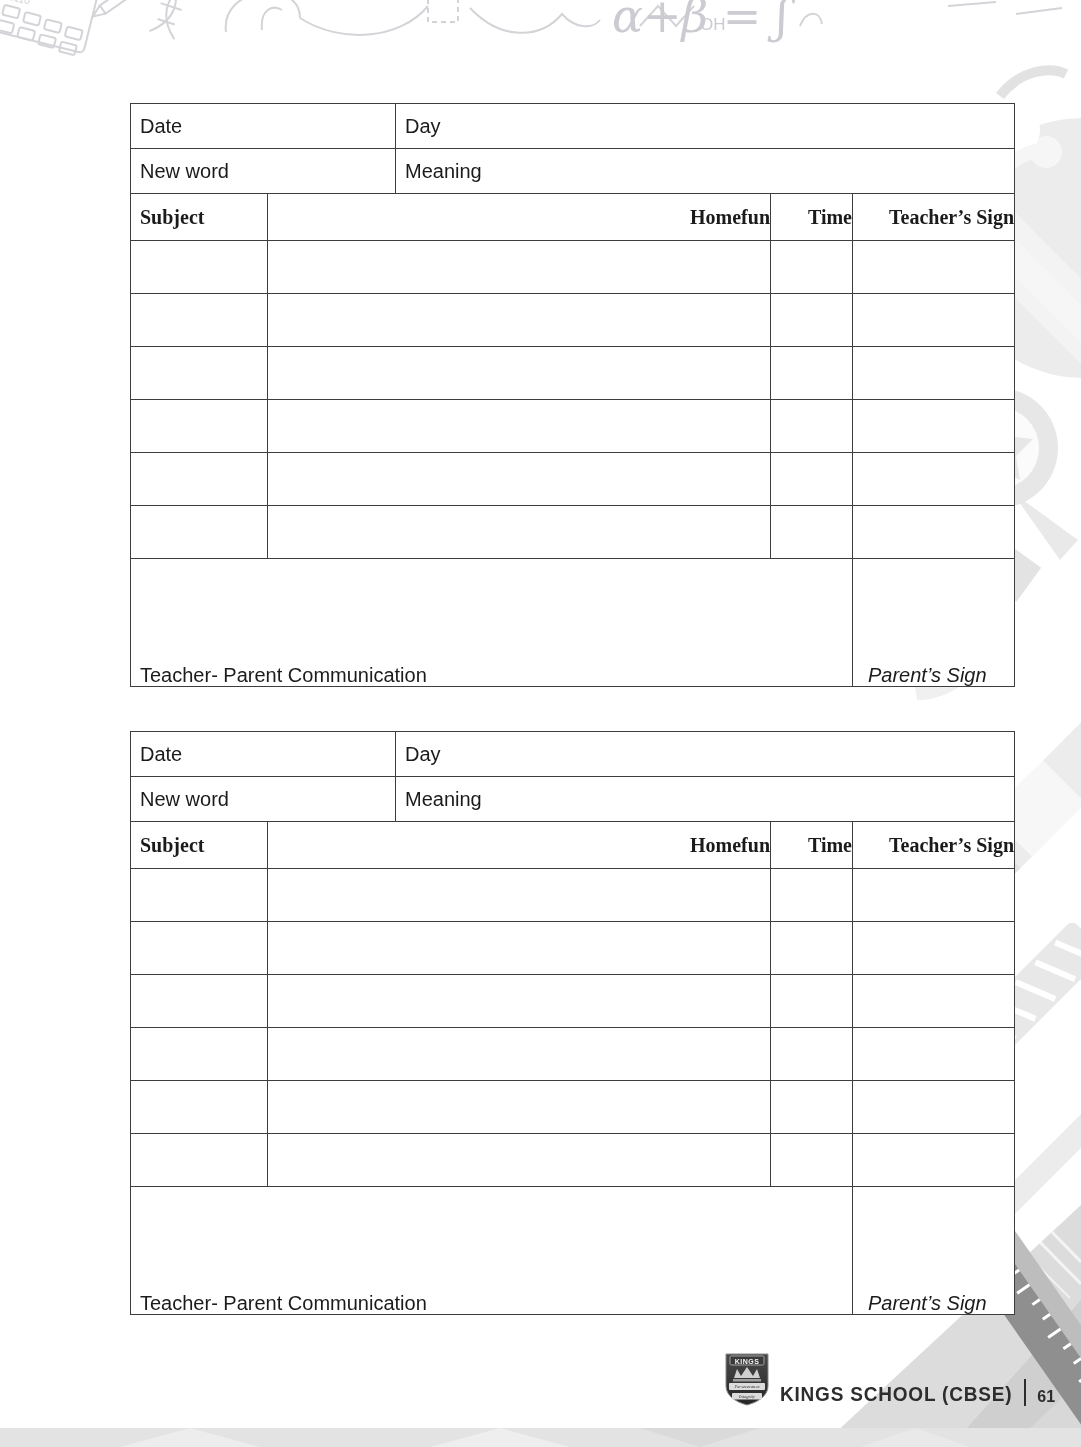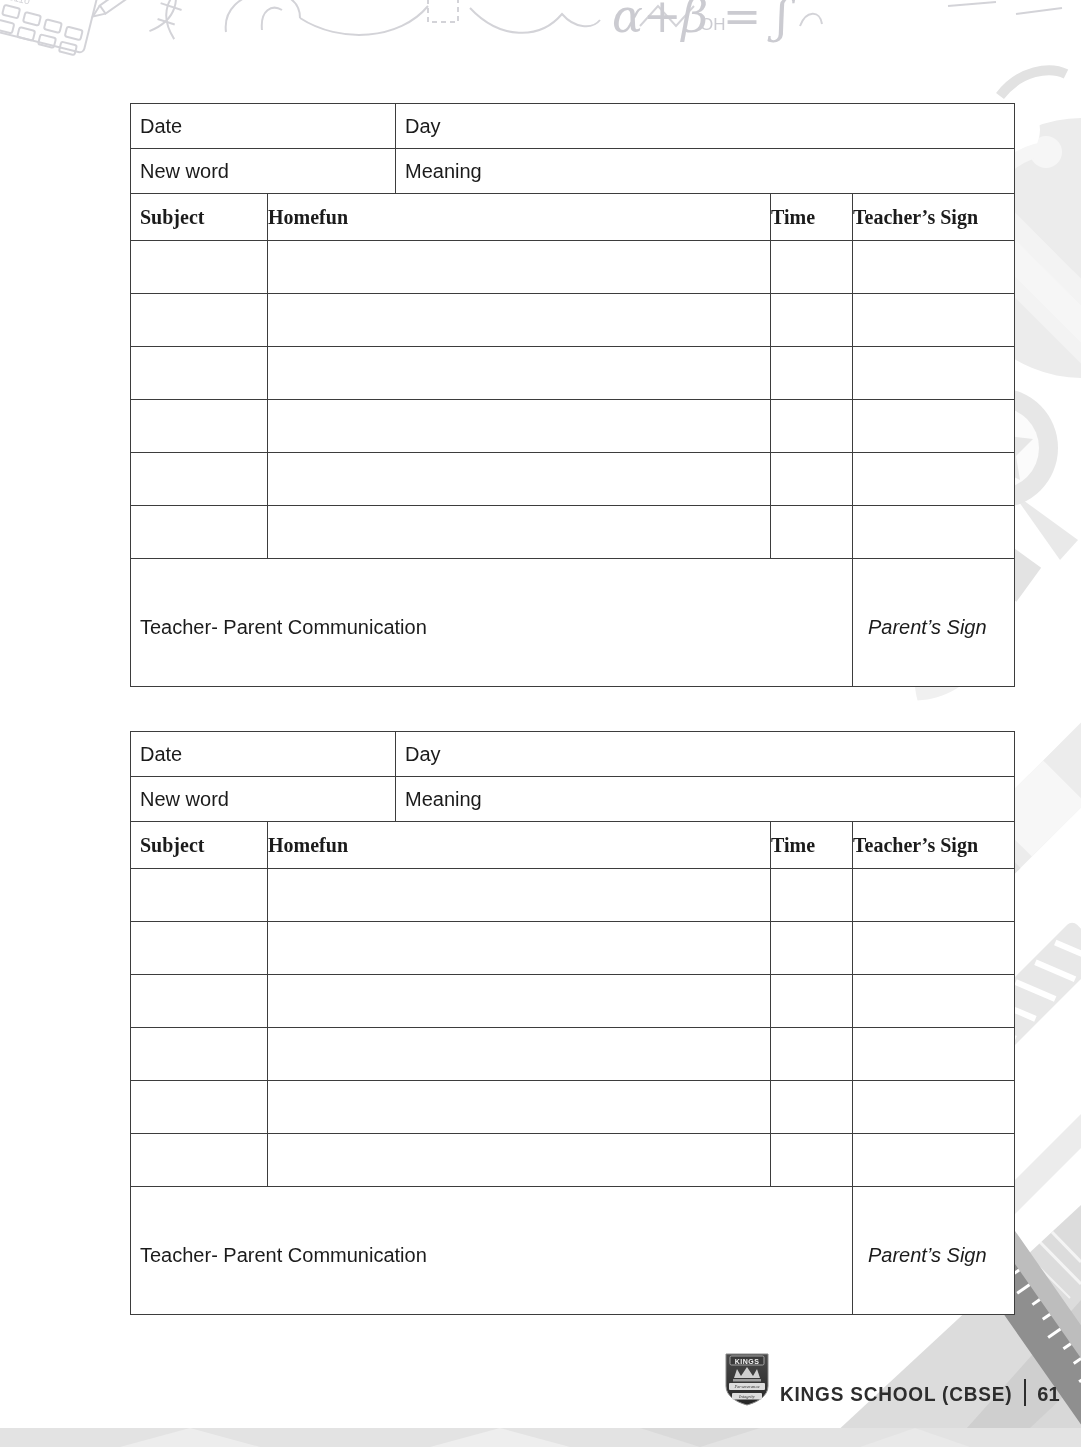--- a/index.html
+++ b/index.html
@@ -33,40 +33,40 @@
   .trow.entry{grid-template-columns:137px 1fr 82px 162px;height:53px;}
   .trow.bottom{grid-template-columns:1fr 162px;height:128px;}
   .cell{
     border-right:1.5px solid var(--b);
     border-bottom:1.5px solid var(--b);
     display:flex;align-items:center;
     font-size:20px;line-height:1.1;
     padding-left:9px;
     background:#fff;
   }
-  .cell.center{justify-content:flex-start;padding-left:0;}
+  .cell.center{justify-content:flex-end;padding-left:0;}
   .cell.bold{font-weight:bold;font-family:Liberation Serif, serif;}
-  .cell.top-align{align-items:center;padding-top:9px;}
+  .cell.top-align{align-items:flex-end;padding-top:9px;}
   .cell.sign{padding-left:15px;font-style:italic;}
   
   .footer{
     position:absolute;left:724px;top:1352px;height:54px;z-index:2;
     display:flex;align-items:flex-end;
   }
   .crest{width:46px;height:54px;flex:0 0 auto;}
   .school-name{
     margin-left:10px;
     font-size:19px;font-weight:bold;letter-spacing:0.8px;
     color:#2d2d2d;white-space:nowrap;
     transform:scaleY(1.08);
   }
   .foot-div{
     width:2px;height:27px;background:#2d2d2d;margin:0 11px 0 12px;flex:0 0 auto;
   }
-  .page-num{font-size:20px;font-weight:bold;color:#2d2d2d;}
+  .page-num{font-size:16px;font-weight:bold;color:#2d2d2d;}
 </style>
 </head>
 <body>
 
 <div class="page">
 
   <svg class="deco" width="1081" height="1447" viewBox="0 0 1081 1447" xmlns="http://www.w3.org/2000/svg">
 
     <g stroke="#cfcfd4" stroke-width="2" fill="none" opacity="0.9">
 

